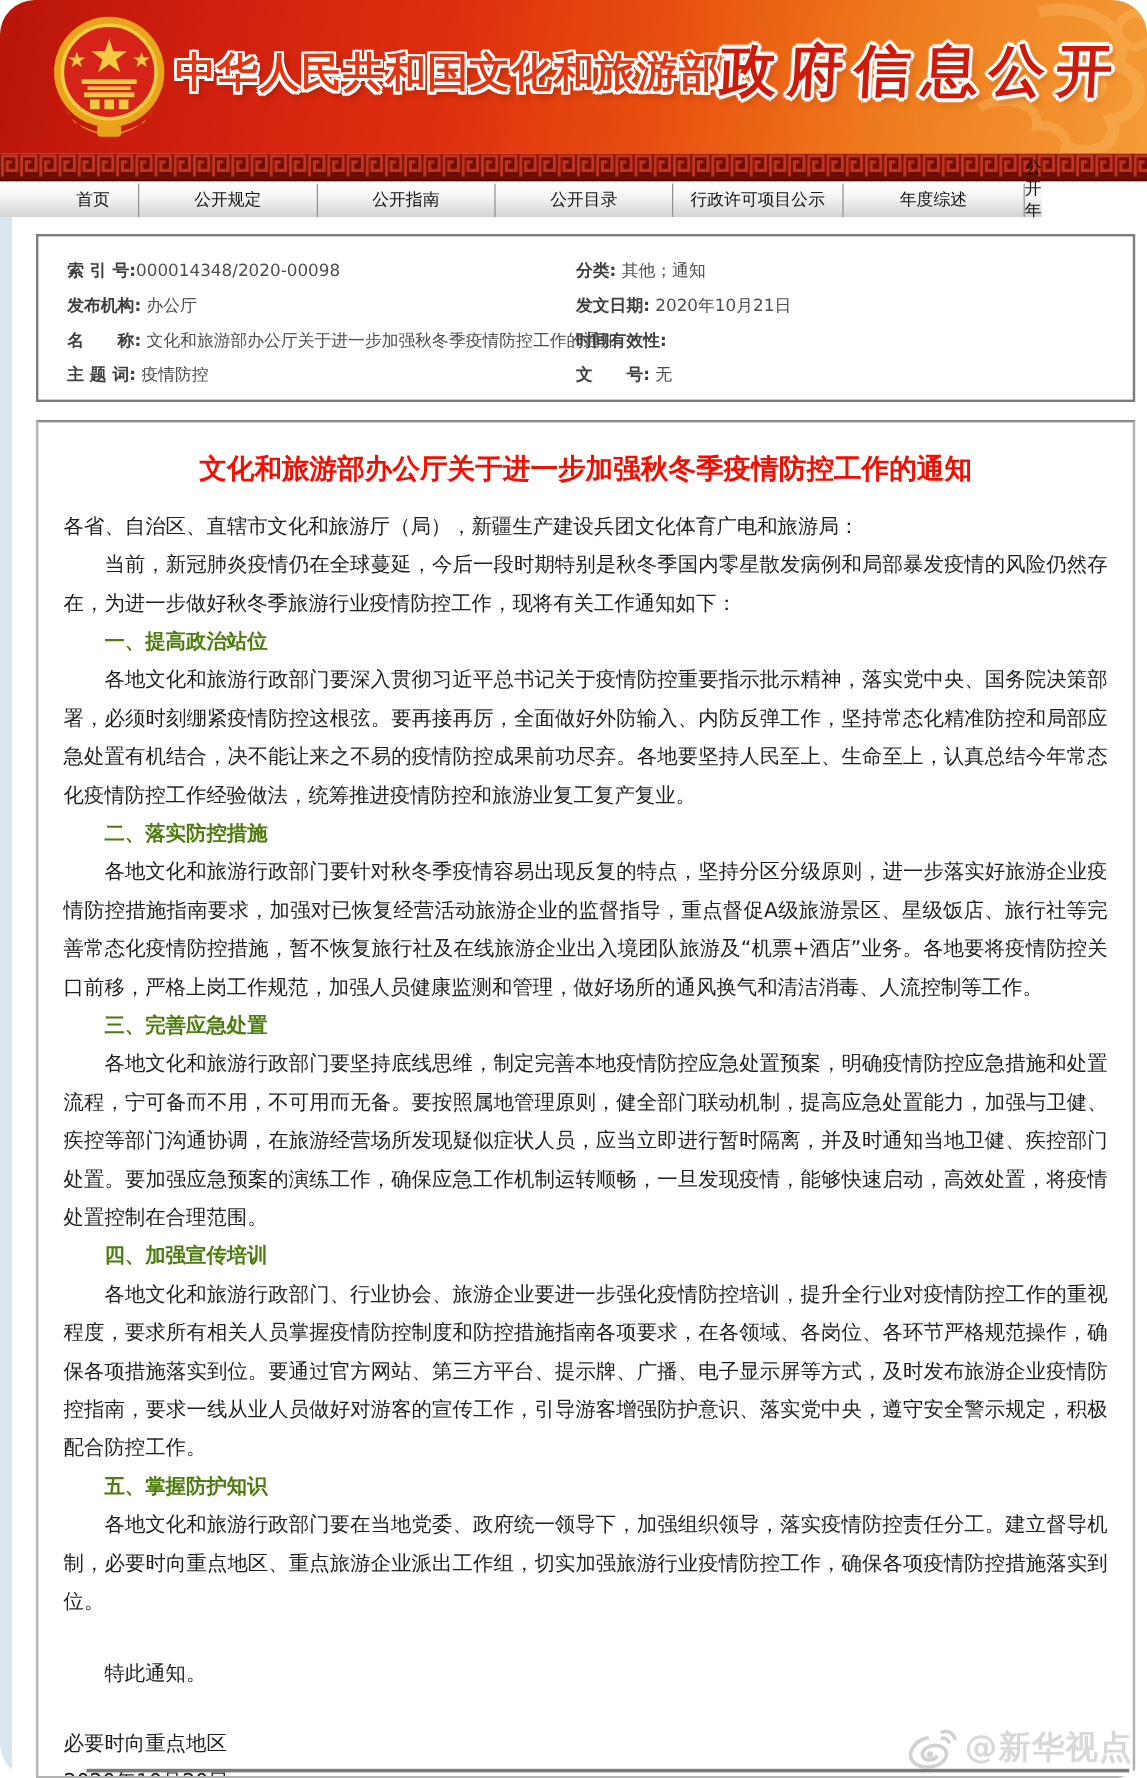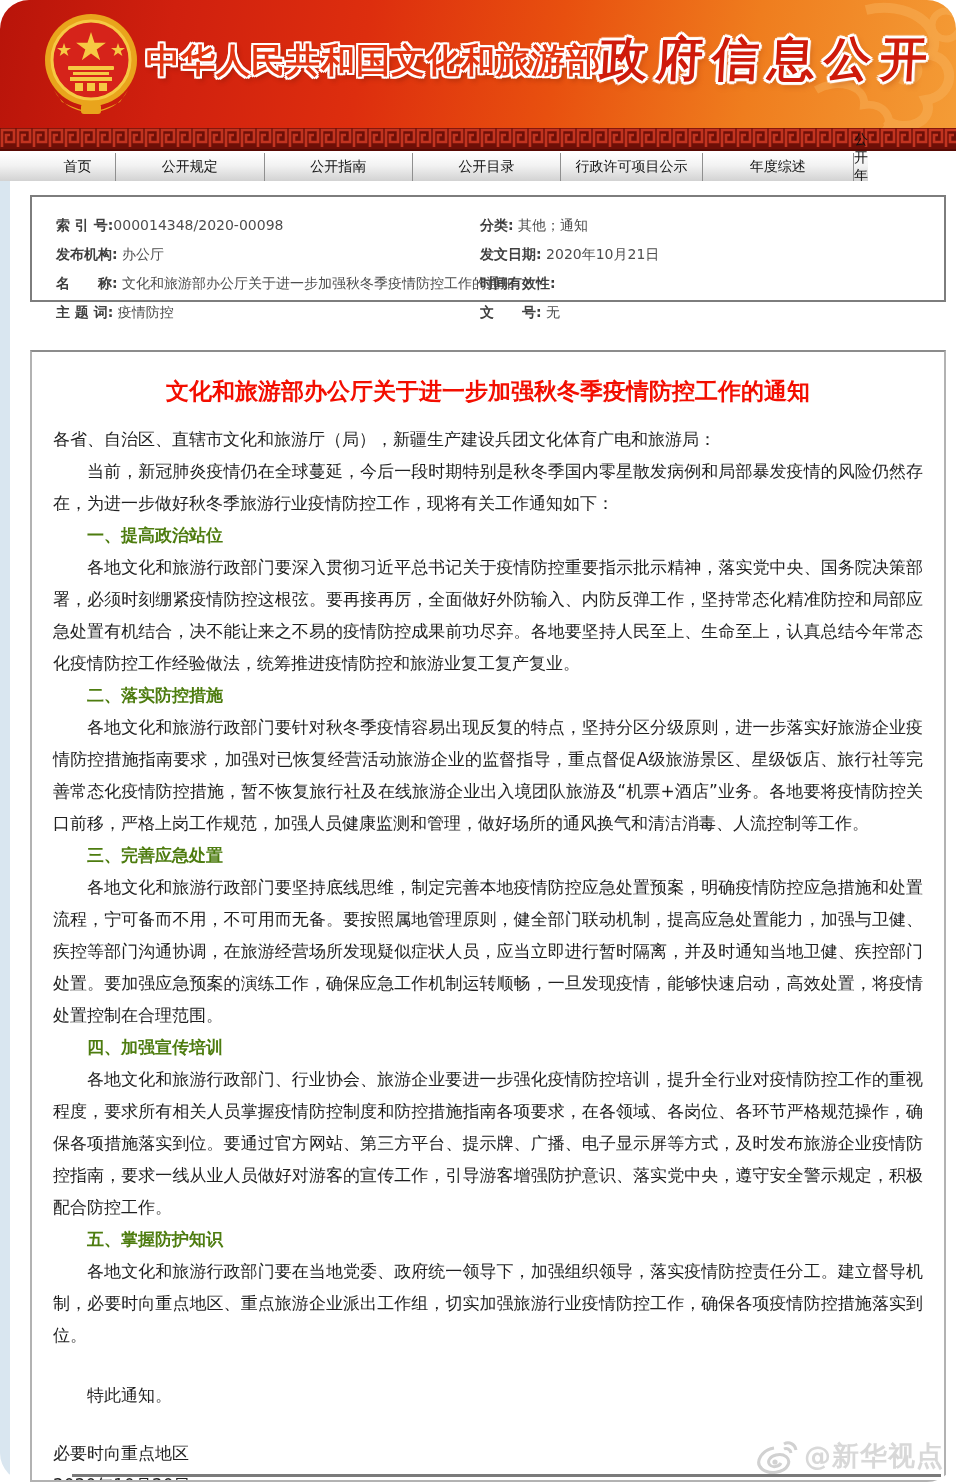--- a/index.html
+++ b/index.html
@@ -80,21 +80,21 @@
     background: #ffffff;
   }
   .left-strip {
     position: absolute; top: 181px; left: 0; bottom: 0;
     width: 10px; background: #d9e6f0;
   }
 
   
   .meta-panel {
     position: absolute; top: 195px; left: 30px;
-    width: 916px; height: 107px;
+    width: 916px; height: 140px;
     background: #fff;
     border: 2px solid #7d7d7d;
     padding: 14px 10px 10px 24px;
     display: grid;
     grid-template-columns: 400px 1fr;
     grid-auto-rows: 29px;
     column-gap: 24px;
     align-items: center;
     font-size: 14px; color: #4d4d4d;
   }

